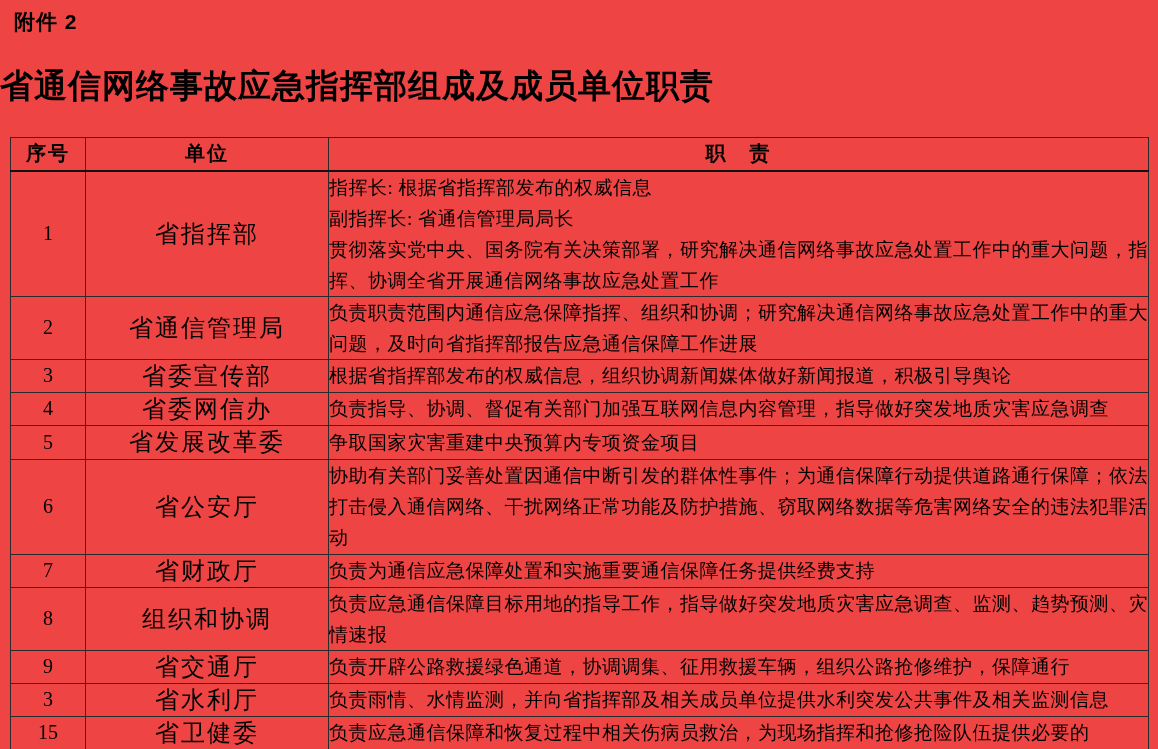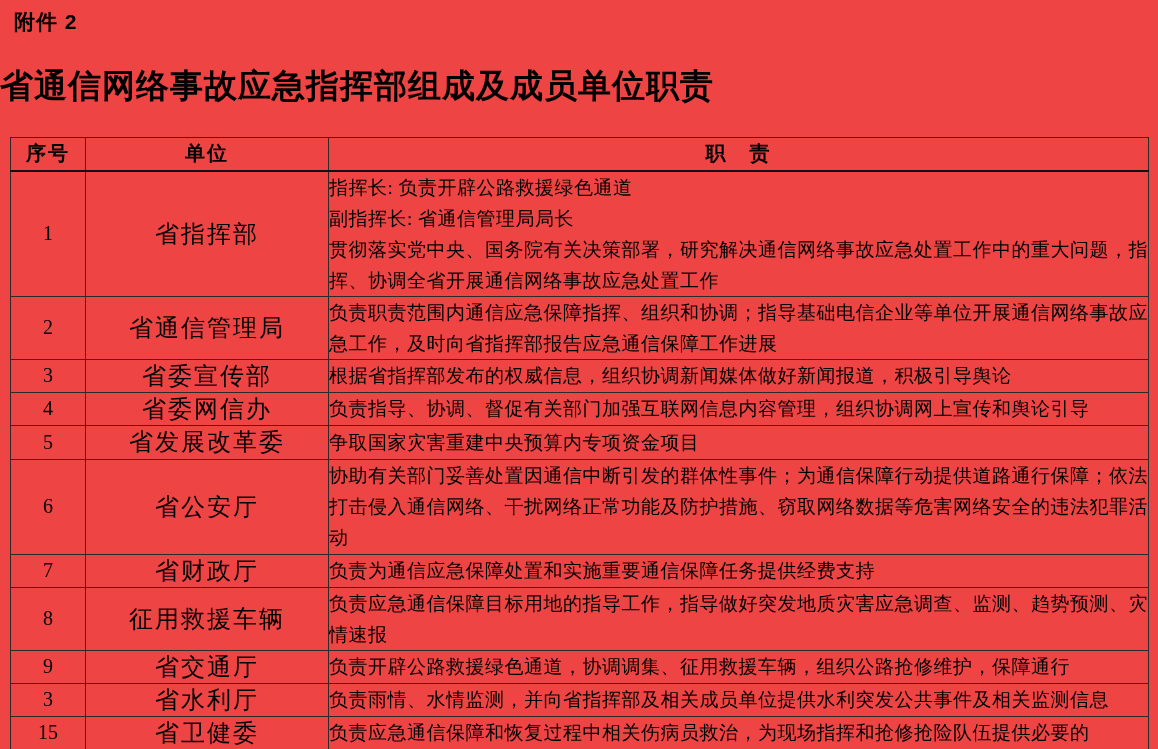--- a/index.html
+++ b/index.html
@@ -110,44 +110,44 @@
         <th>序号</th>
         <th>单位</th>
         <th>职　责</th>
       </tr>
     </thead>
     <tbody>
       <tr class="h125">
         <td class="seq">1</td>
         <td class="unit">省指挥部</td>
         <td class="duty">
-          <div class="para">指挥长: 负责开辟公路救援绿色通道</div>
+          <div class="para">指挥长: 根据省指挥部发布的权威信息</div>
           <div class="para">副指挥长: 省通信管理局局长</div>
           <div class="para">贯彻落实党中央、国务院有关决策部署，研究解决通信网络事故应急处置工作中的重大问题，指挥、协调全省开展通信网络事故应急处置工作</div>
         </td>
       </tr>
       <tr class="h57">
         <td class="seq">2</td>
         <td class="unit">省通信管理局</td>
         <td class="duty">
-          <div class="para">负责职责范围内通信应急保障指挥、组织和协调；指导基础电信企业等单位开展通信网络事故应急工作，及时向省指挥部报告应急通信保障工作进展</div>
+          <div class="para">负责职责范围内通信应急保障指挥、组织和协调；研究解决通信网络事故应急处置工作中的重大问题，及时向省指挥部报告应急通信保障工作进展</div>
         </td>
       </tr>
       <tr class="h31">
         <td class="seq">3</td>
         <td class="unit">省委宣传部</td>
         <td class="duty">
           <div class="para">根据省指挥部发布的权威信息，组织协调新闻媒体做好新闻报道，积极引导舆论</div>
         </td>
       </tr>
       <tr class="h30">
         <td class="seq">4</td>
         <td class="unit">省委网信办</td>
         <td class="duty">
-          <div class="para">负责指导、协调、督促有关部门加强互联网信息内容管理，组织协调网上宣传和舆论引导</div>
+          <div class="para">负责指导、协调、督促有关部门加强互联网信息内容管理，指导做好突发地质灾害应急调查</div>
         </td>
       </tr>
       <tr class="h34">
         <td class="seq">5</td>
         <td class="unit">省发展改革委</td>
         <td class="duty">
           <div class="para">争取国家灾害重建中央预算内专项资金项目</div>
         </td>
       </tr>
       <tr class="h95">
@@ -159,21 +159,21 @@
       </tr>
       <tr class="h33">
         <td class="seq">7</td>
         <td class="unit">省财政厅</td>
         <td class="duty">
           <div class="para">负责为通信应急保障处置和实施重要通信保障任务提供经费支持</div>
         </td>
       </tr>
       <tr class="h62">
         <td class="seq">8</td>
-        <td class="unit">征用救援车辆</td>
+        <td class="unit">组织和协调</td>
         <td class="duty">
           <div class="para">负责应急通信保障目标用地的指导工作，指导做好突发地质灾害应急调查、监测、趋势预测、灾情速报</div>
         </td>
       </tr>
       <tr class="h33">
         <td class="seq">9</td>
         <td class="unit">省交通厅</td>
         <td class="duty">
           <div class="para">负责开辟公路救援绿色通道，协调调集、征用救援车辆，组织公路抢修维护，保障通行</div>
         </td>

